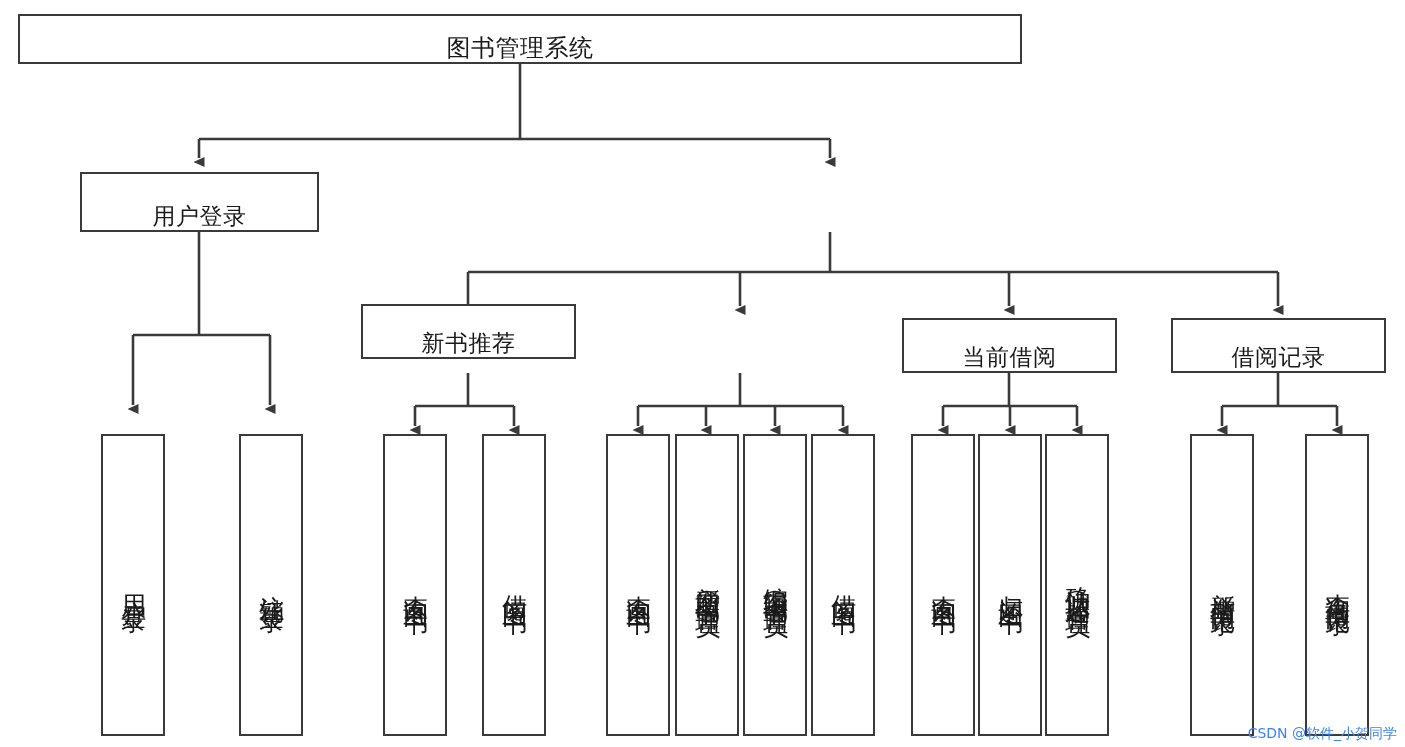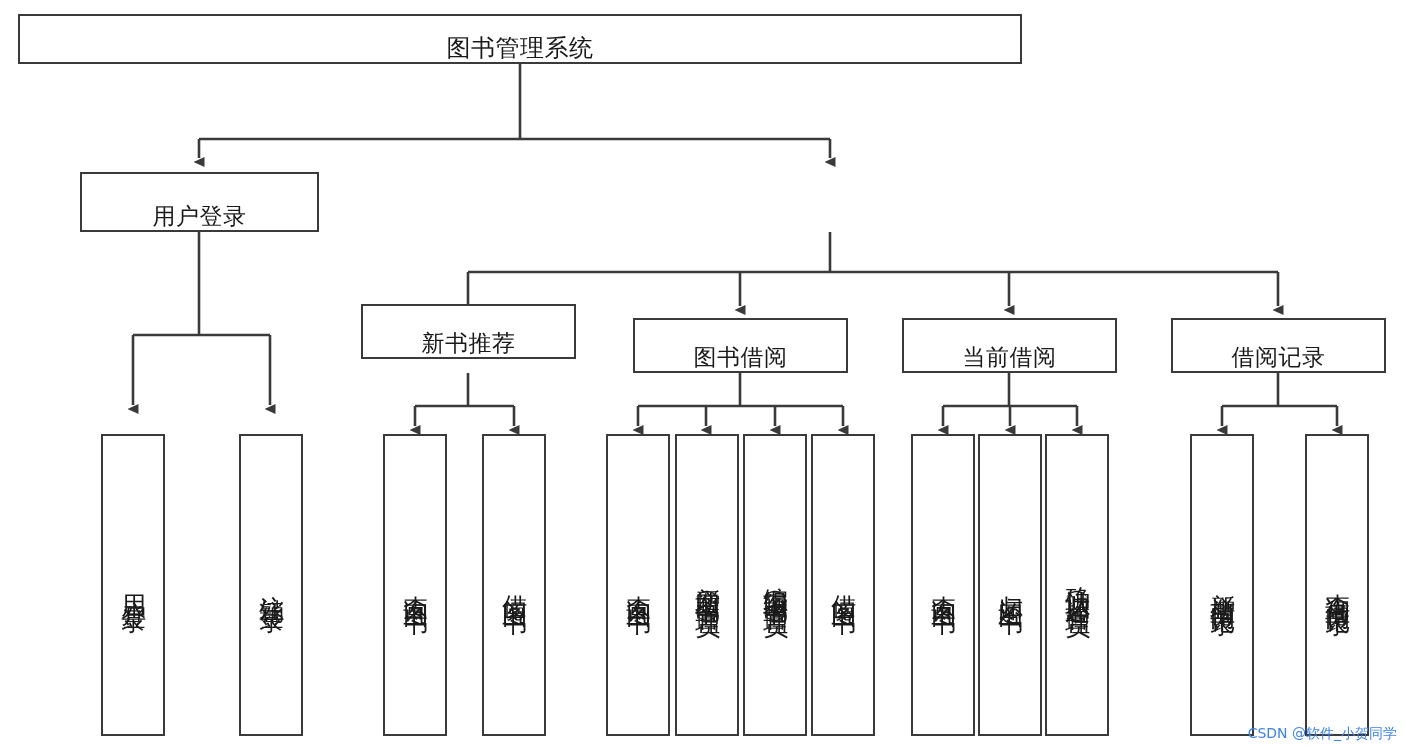--- a/index.html
+++ b/index.html
@@ -153,23 +153,20 @@
     <span class="node-label">图书管理系统</span>
   </div>
 
   <div class="node-box horizontal" style="left:80px; top:172px; width:239px; height:60px;">
     <span class="node-label">用户登录</span>
   </div>
 
   <div class="node-box horizontal" style="left:361px; top:304px; width:215px; height:55px;">
     <span class="node-label">新书推荐</span>
   </div>
-  <div class="node-box horizontal" style="left:633px; top:318px; width:215px; height:55px;">
-    <span class="node-label">图书借阅</span>
-  </div>
   <div class="node-box horizontal" style="left:1171px; top:318px; width:215px; height:55px;">
     <span class="node-label">借阅记录</span>
   </div>
   <div class="node-box horizontal" style="left:902px; top:318px; width:215px; height:55px;">
     <span class="node-label">当前借阅</span>
   </div>
 
   <div class="node-box vertical" style="left:101px; top:434px; width:64px; height:302px;">
     <span class="node-label">用户登录</span>
   </div>

